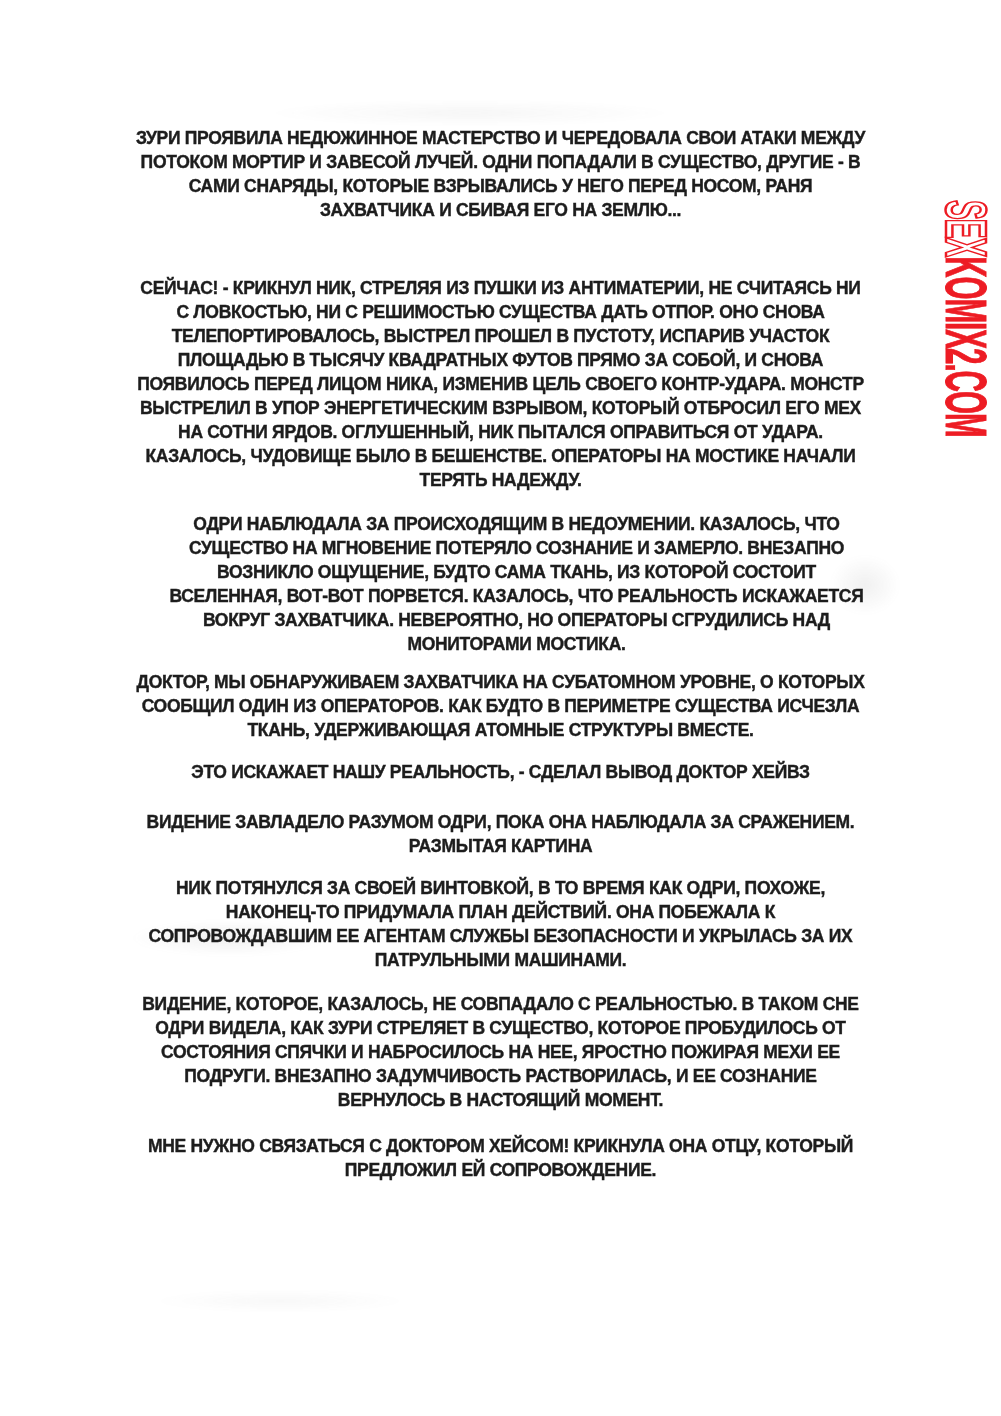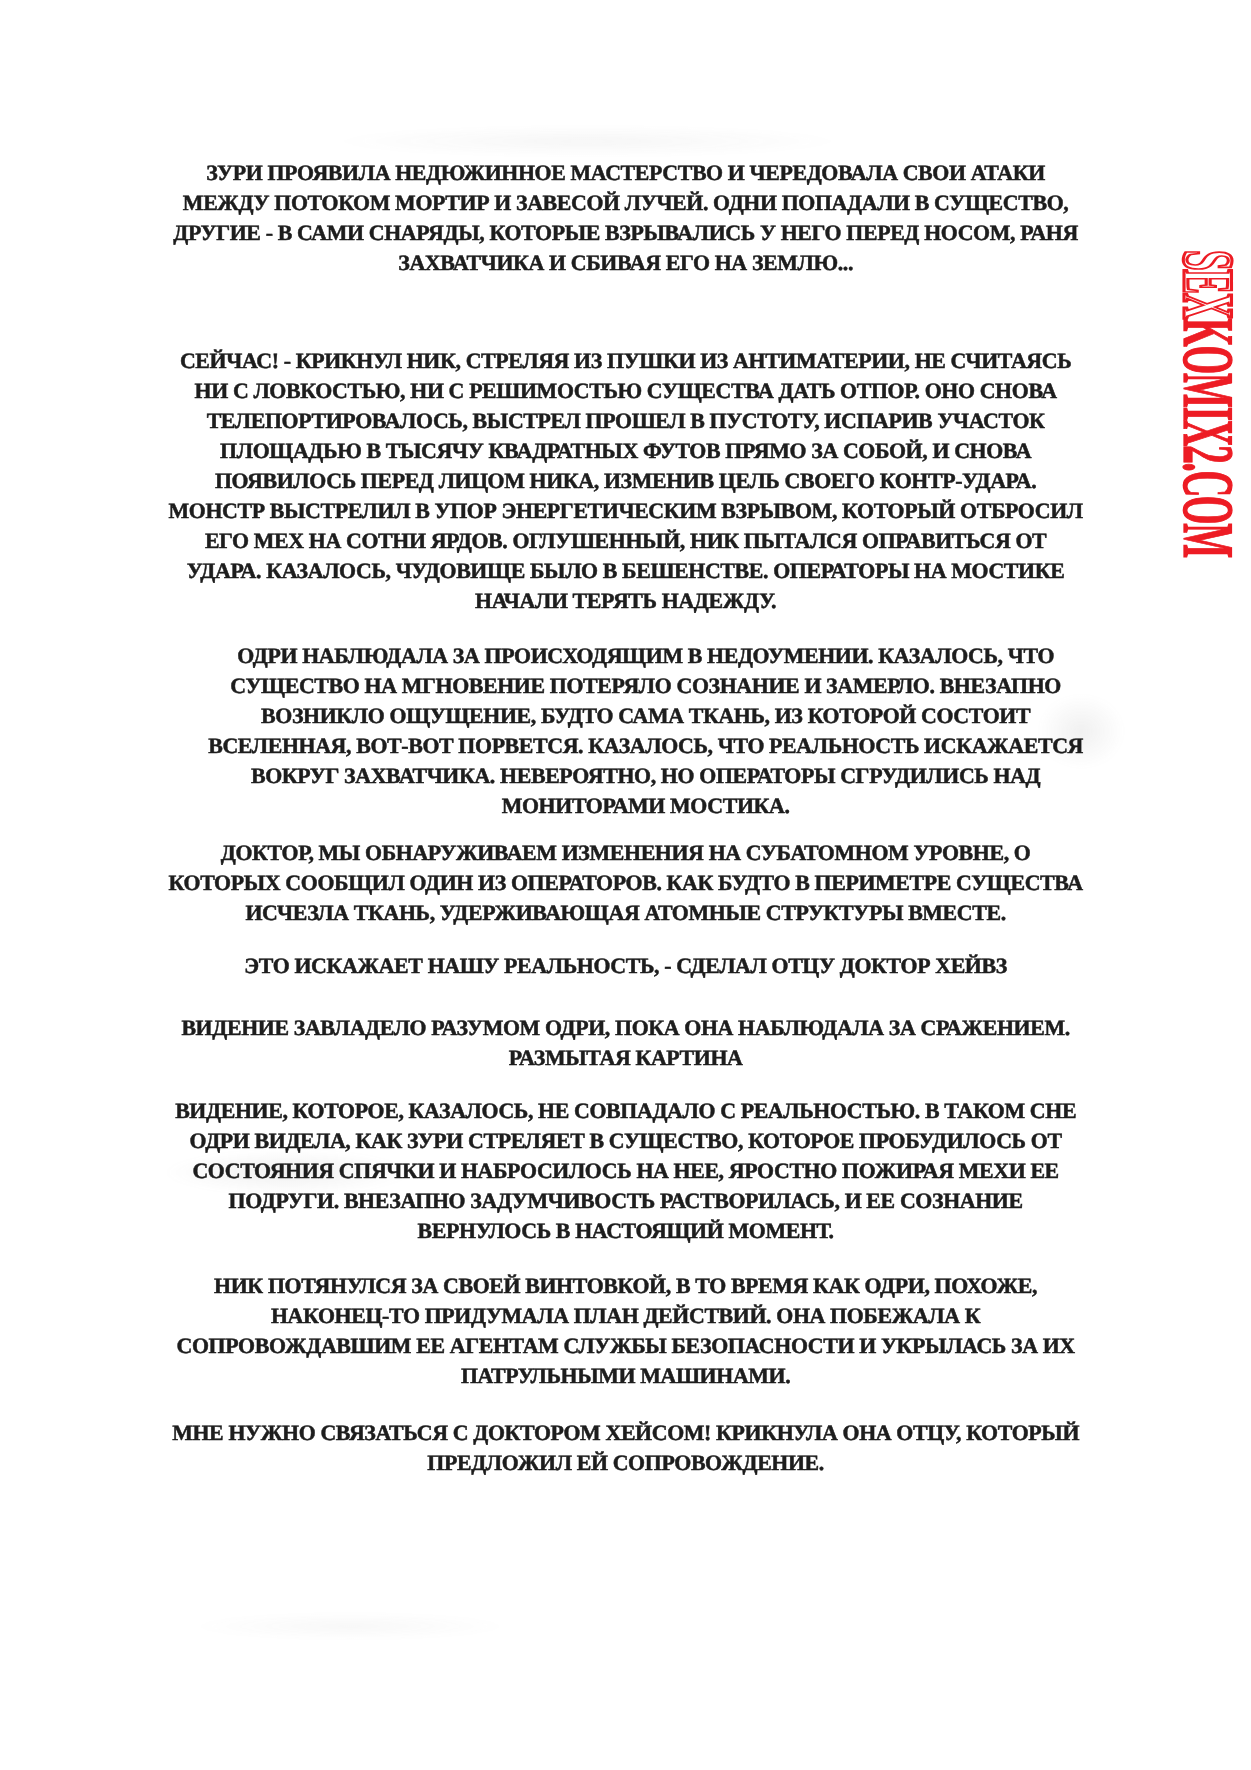--- a/index.html
+++ b/index.html
@@ -6,21 +6,21 @@
     margin: 0;
     padding: 0;
     background: #ffffff;
   }
   .page {
     position: relative;
     width: 1001px;
     height: 1416px;
     background: #ffffff;
     overflow: hidden;
-    font-family: Liberation Serif, serif;
+    font-family: Liberation Sans, sans-serif;
   }
   .text-column {
     position: absolute;
     top: 126px;
     left: 50%;
     transform: translateX(-50%);
     width: 732px;
     text-align: center;
     color: #1d1d1d;
     font-weight: 700;
@@ -89,25 +89,25 @@
 
   <div class="smudge smudge-1"></div>
   <div class="smudge smudge-2"></div>
   <div class="smudge smudge-3"></div>
   <div class="smudge smudge-4"></div>
 
   <div class="text-column">
     <p>ЗУРИ ПРОЯВИЛА НЕДЮЖИННОЕ МАСТЕРСТВО И ЧЕРЕДОВАЛА СВОИ АТАКИ МЕЖДУ ПОТОКОМ МОРТИР И ЗАВЕСОЙ ЛУЧЕЙ. ОДНИ ПОПАДАЛИ В СУЩЕСТВО, ДРУГИЕ - В САМИ СНАРЯДЫ, КОТОРЫЕ ВЗРЫВАЛИСЬ У НЕГО ПЕРЕД НОСОМ, РАНЯ ЗАХВАТЧИКА И СБИВАЯ ЕГО НА ЗЕМЛЮ...</p>
     <p>СЕЙЧАС! - КРИКНУЛ НИК, СТРЕЛЯЯ ИЗ ПУШКИ ИЗ АНТИМАТЕРИИ, НЕ СЧИТАЯСЬ НИ С ЛОВКОСТЬЮ, НИ С РЕШИМОСТЬЮ СУЩЕСТВА ДАТЬ ОТПОР. ОНО СНОВА ТЕЛЕПОРТИРОВАЛОСЬ, ВЫСТРЕЛ ПРОШЕЛ В ПУСТОТУ, ИСПАРИВ УЧАСТОК ПЛОЩАДЬЮ В ТЫСЯЧУ КВАДРАТНЫХ ФУТОВ ПРЯМО ЗА СОБОЙ, И СНОВА ПОЯВИЛОСЬ ПЕРЕД ЛИЦОМ НИКА, ИЗМЕНИВ ЦЕЛЬ СВОЕГО КОНТР-УДАРА. МОНСТР ВЫСТРЕЛИЛ В УПОР ЭНЕРГЕТИЧЕСКИМ ВЗРЫВОМ, КОТОРЫЙ ОТБРОСИЛ ЕГО МЕХ НА СОТНИ ЯРДОВ. ОГЛУШЕННЫЙ, НИК ПЫТАЛСЯ ОПРАВИТЬСЯ ОТ УДАРА. КАЗАЛОСЬ, ЧУДОВИЩЕ БЫЛО В БЕШЕНСТВЕ. ОПЕРАТОРЫ НА МОСТИКЕ НАЧАЛИ ТЕРЯТЬ НАДЕЖДУ.</p>
     <p>ОДРИ НАБЛЮДАЛА ЗА ПРОИСХОДЯЩИМ В НЕДОУМЕНИИ. КАЗАЛОСЬ, ЧТО СУЩЕСТВО НА МГНОВЕНИЕ ПОТЕРЯЛО СОЗНАНИЕ И ЗАМЕРЛО. ВНЕЗАПНО ВОЗНИКЛО ОЩУЩЕНИЕ, БУДТО САМА ТКАНЬ, ИЗ КОТОРОЙ СОСТОИТ ВСЕЛЕННАЯ, ВОТ-ВОТ ПОРВЕТСЯ. КАЗАЛОСЬ, ЧТО РЕАЛЬНОСТЬ ИСКАЖАЕТСЯ ВОКРУГ ЗАХВАТЧИКА. НЕВЕРОЯТНО, НО ОПЕРАТОРЫ СГРУДИЛИСЬ НАД МОНИТОРАМИ МОСТИКА.</p>
-    <p>ДОКТОР, МЫ ОБНАРУЖИВАЕМ ИЗМЕНЕНИЯ НА СУБАТОМНОМ УРОВНЕ, О КОТОРЫХ СООБЩИЛ ОДИН ИЗ ОПЕРАТОРОВ. КАК БУДТО В ПЕРИМЕТРЕ СУЩЕСТВА ИСЧЕЗЛА ТКАНЬ, УДЕРЖИВАЮЩАЯ АТОМНЫЕ СТРУКТУРЫ ВМЕСТЕ.</p>
-    <p>ЭТО ИСКАЖАЕТ НАШУ РЕАЛЬНОСТЬ, - СДЕЛАЛ ОТЦУ ДОКТОР ХЕЙВЗ</p>
+    <p>ДОКТОР, МЫ ОБНАРУЖИВАЕМ ЗАХВАТЧИКА НА СУБАТОМНОМ УРОВНЕ, О КОТОРЫХ СООБЩИЛ ОДИН ИЗ ОПЕРАТОРОВ. КАК БУДТО В ПЕРИМЕТРЕ СУЩЕСТВА ИСЧЕЗЛА ТКАНЬ, УДЕРЖИВАЮЩАЯ АТОМНЫЕ СТРУКТУРЫ ВМЕСТЕ.</p>
+    <p>ЭТО ИСКАЖАЕТ НАШУ РЕАЛЬНОСТЬ, - СДЕЛАЛ ВЫВОД ДОКТОР ХЕЙВЗ</p>
     <p>ВИДЕНИЕ ЗАВЛАДЕЛО РАЗУМОМ ОДРИ, ПОКА ОНА НАБЛЮДАЛА ЗА СРАЖЕНИЕМ. РАЗМЫТАЯ КАРТИНА</p>
+    <p>НИК ПОТЯНУЛСЯ ЗА СВОЕЙ ВИНТОВКОЙ, В ТО ВРЕМЯ КАК ОДРИ, ПОХОЖЕ, НАКОНЕЦ-ТО ПРИДУМАЛА ПЛАН ДЕЙСТВИЙ. ОНА ПОБЕЖАЛА К СОПРОВОЖДАВШИМ ЕЕ АГЕНТАМ СЛУЖБЫ БЕЗОПАСНОСТИ И УКРЫЛАСЬ ЗА ИХ ПАТРУЛЬНЫМИ МАШИНАМИ.</p>
     <p>ВИДЕНИЕ, КОТОРОЕ, КАЗАЛОСЬ, НЕ СОВПАДАЛО С РЕАЛЬНОСТЬЮ. В ТАКОМ СНЕ ОДРИ ВИДЕЛА, КАК ЗУРИ СТРЕЛЯЕТ В СУЩЕСТВО, КОТОРОЕ ПРОБУДИЛОСЬ ОТ СОСТОЯНИЯ СПЯЧКИ И НАБРОСИЛОСЬ НА НЕЕ, ЯРОСТНО ПОЖИРАЯ МЕХИ ЕЕ ПОДРУГИ. ВНЕЗАПНО ЗАДУМЧИВОСТЬ РАСТВОРИЛАСЬ, И ЕЕ СОЗНАНИЕ ВЕРНУЛОСЬ В НАСТОЯЩИЙ МОМЕНТ.</p>
-    <p>НИК ПОТЯНУЛСЯ ЗА СВОЕЙ ВИНТОВКОЙ, В ТО ВРЕМЯ КАК ОДРИ, ПОХОЖЕ, НАКОНЕЦ-ТО ПРИДУМАЛА ПЛАН ДЕЙСТВИЙ. ОНА ПОБЕЖАЛА К СОПРОВОЖДАВШИМ ЕЕ АГЕНТАМ СЛУЖБЫ БЕЗОПАСНОСТИ И УКРЫЛАСЬ ЗА ИХ ПАТРУЛЬНЫМИ МАШИНАМИ.</p>
     <p>МНЕ НУЖНО СВЯЗАТЬСЯ С ДОКТОРОМ ХЕЙСОМ! КРИКНУЛА ОНА ОТЦУ, КОТОРЫЙ ПРЕДЛОЖИЛ ЕЙ СОПРОВОЖДЕНИЕ.</p>
   </div>
 
   <div class="watermark">
     <div class="watermark-text"><span class="wm-outline">SEX</span><span class="wm-solid">KOMIX2.COM</span></div>
   </div>
 
 </div>
 
 </body></html>

